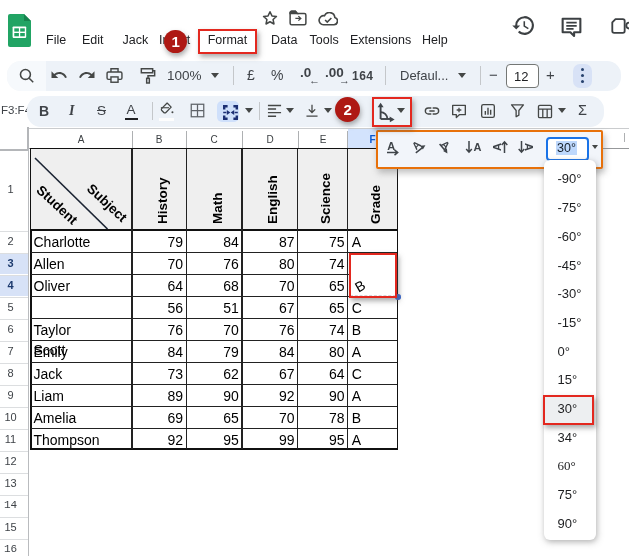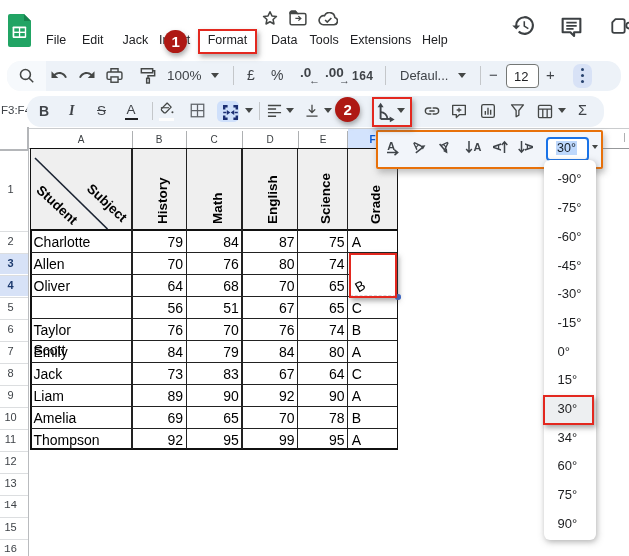--- a/index.html
+++ b/index.html
@@ -284,21 +284,21 @@
 <div class="abs cell" style="left:304.8px;top:322.3px;width:39.8px;text-align:right;">74</div>
 <div class="abs cell" style="left:351.8px;top:322.3px;">B</div>
 <div class="abs cell" style="left:33.5px;top:344.3px;">Emily</div>
 <div class="abs cell" style="left:143.3px;top:344.3px;width:39.8px;text-align:right;">84</div>
 <div class="abs cell" style="left:199.0px;top:344.3px;width:39.8px;text-align:right;">79</div>
 <div class="abs cell" style="left:254.8px;top:344.3px;width:39.8px;text-align:right;">84</div>
 <div class="abs cell" style="left:304.8px;top:344.3px;width:39.8px;text-align:right;">80</div>
 <div class="abs cell" style="left:351.8px;top:344.3px;">A</div>
 <div class="abs cell" style="left:33.5px;top:366.3px;">Jack</div>
 <div class="abs cell" style="left:143.3px;top:366.3px;width:39.8px;text-align:right;">73</div>
-<div class="abs cell" style="left:199.0px;top:366.3px;width:39.8px;text-align:right;">83</div>
+<div class="abs cell" style="left:199.0px;top:366.3px;width:39.8px;text-align:right;">62</div>
 <div class="abs cell" style="left:254.8px;top:366.3px;width:39.8px;text-align:right;">67</div>
 <div class="abs cell" style="left:304.8px;top:366.3px;width:39.8px;text-align:right;">64</div>
 <div class="abs cell" style="left:351.8px;top:366.3px;">C</div>
 <div class="abs cell" style="left:33.5px;top:388.3px;">Liam</div>
 <div class="abs cell" style="left:143.3px;top:388.3px;width:39.8px;text-align:right;">89</div>
 <div class="abs cell" style="left:199.0px;top:388.3px;width:39.8px;text-align:right;">90</div>
 <div class="abs cell" style="left:254.8px;top:388.3px;width:39.8px;text-align:right;">92</div>
 <div class="abs cell" style="left:304.8px;top:388.3px;width:39.8px;text-align:right;">90</div>
 <div class="abs cell" style="left:351.8px;top:388.3px;">A</div>
 <div class="abs cell" style="left:33.5px;top:410.3px;">Amelia</div>
@@ -371,21 +371,21 @@
 <div class="abs ditem" style="left:557.5px;top:171.4px;z-index:57;">-90°</div>
 <div class="abs ditem" style="left:557.5px;top:200.1px;z-index:57;">-75°</div>
 <div class="abs ditem" style="left:557.5px;top:228.8px;z-index:57;">-60°</div>
 <div class="abs ditem" style="left:557.5px;top:257.5px;z-index:57;">-45°</div>
 <div class="abs ditem" style="left:557.5px;top:286.2px;z-index:57;">-30°</div>
 <div class="abs ditem" style="left:557.5px;top:314.9px;z-index:57;">-15°</div>
 <div class="abs ditem" style="left:557.5px;top:343.6px;z-index:57;">0°</div>
 <div class="abs ditem" style="left:557.5px;top:372.3px;z-index:57;">15°</div>
 <div class="abs ditem" style="left:557.5px;top:401.0px;z-index:57;">30°</div>
 <div class="abs ditem" style="left:557.5px;top:429.7px;z-index:57;">34°</div>
-<div class="abs ditem" style="left:557.5px;top:458.4px;z-index:57;">60°</div>
+<div class="abs ditem" style="left:557.5px;top:458.4px;z-index:57;font-family:Liberation Serif, serif;">60°</div>
 <div class="abs ditem" style="left:557.5px;top:487.1px;z-index:57;">75°</div>
 <div class="abs ditem" style="left:557.5px;top:515.8px;z-index:57;">90°</div>
 
 <div class="abs redcirc" style="left:164.4px;top:29.8px;width:22.6px;height:23.4px;">1</div>
 <div class="abs redbox" style="left:198px;top:28.9px;width:59.2px;height:25.3px;box-sizing:border-box;"></div>
 <div class="abs redcirc" style="left:335.2px;top:97.4px;width:25px;height:25px;">2</div>
 <div class="abs redbox" style="left:371.9px;top:96.8px;width:40.6px;height:30.4px;box-sizing:border-box;"></div>
 <div class="abs redbox" style="left:348.5px;top:252.5px;width:48px;height:45px;box-sizing:border-box;"></div>
 <div class="abs redbox" style="left:542.8px;top:394.6px;width:51.7px;height:30.6px;box-sizing:border-box;z-index:70;"></div>
 

